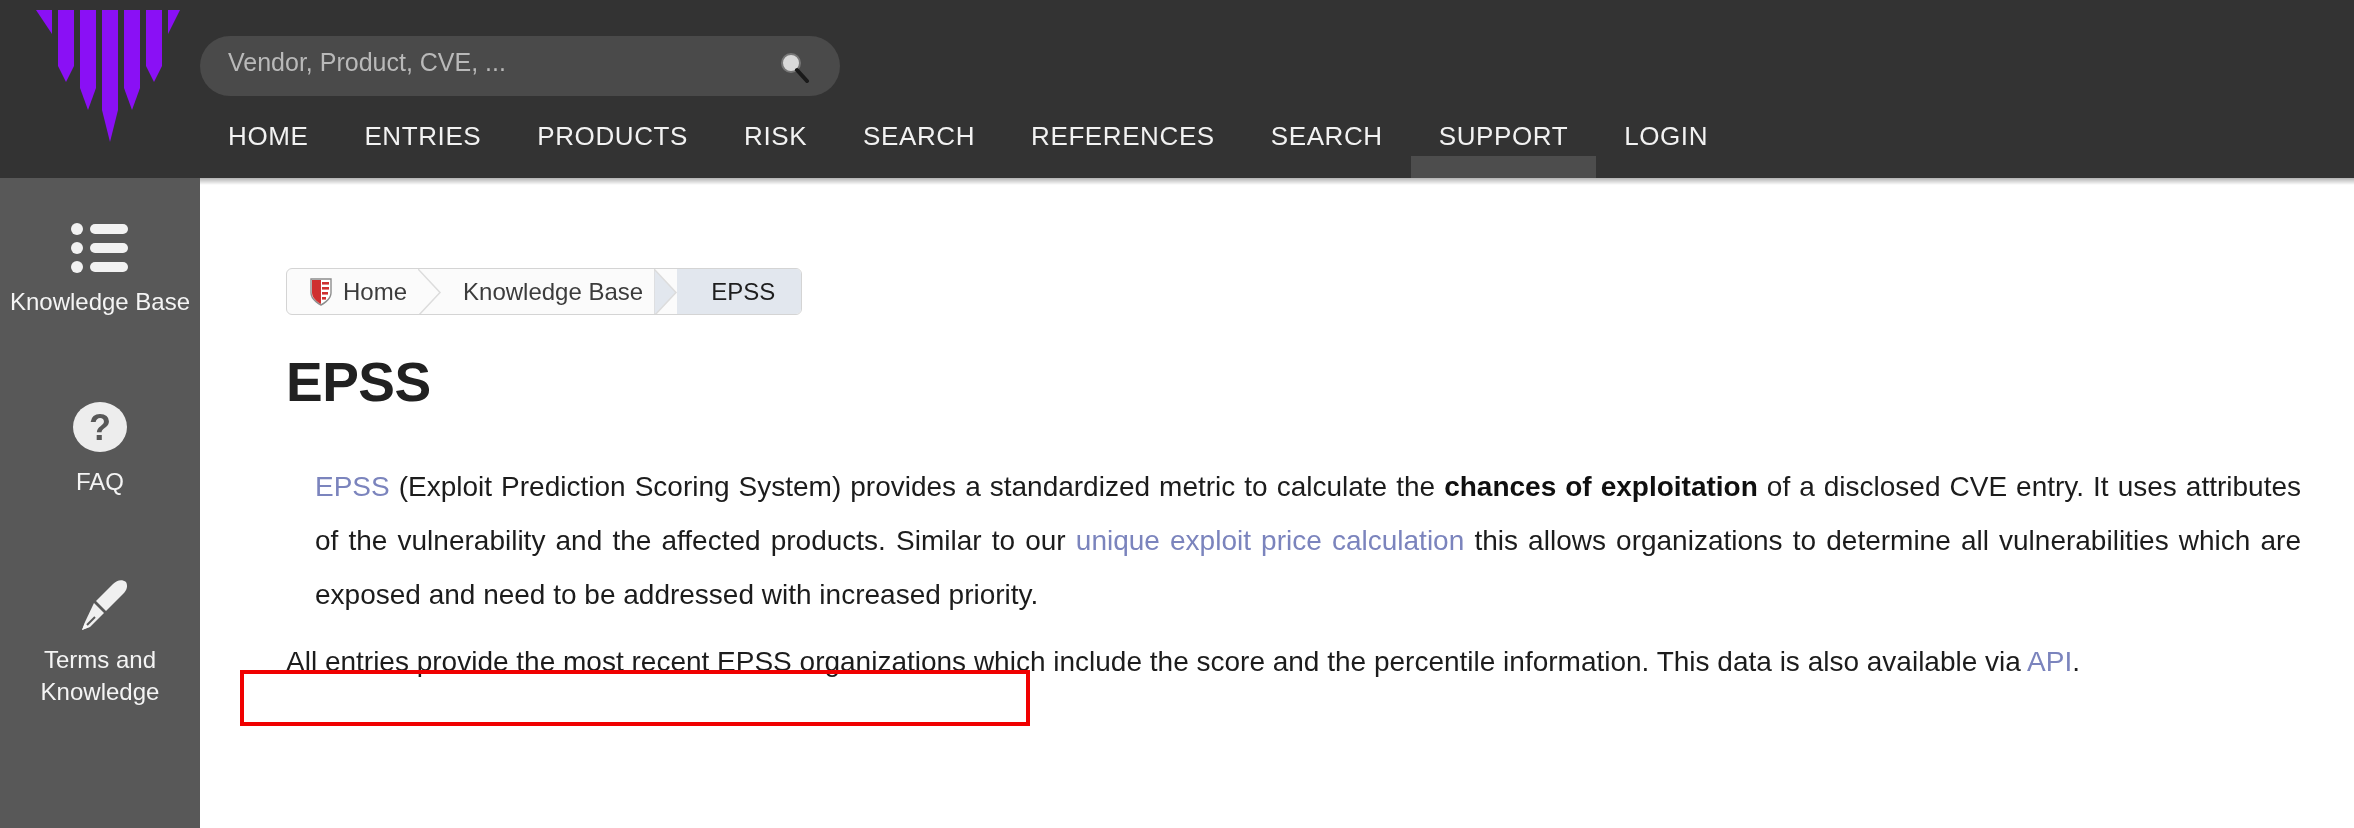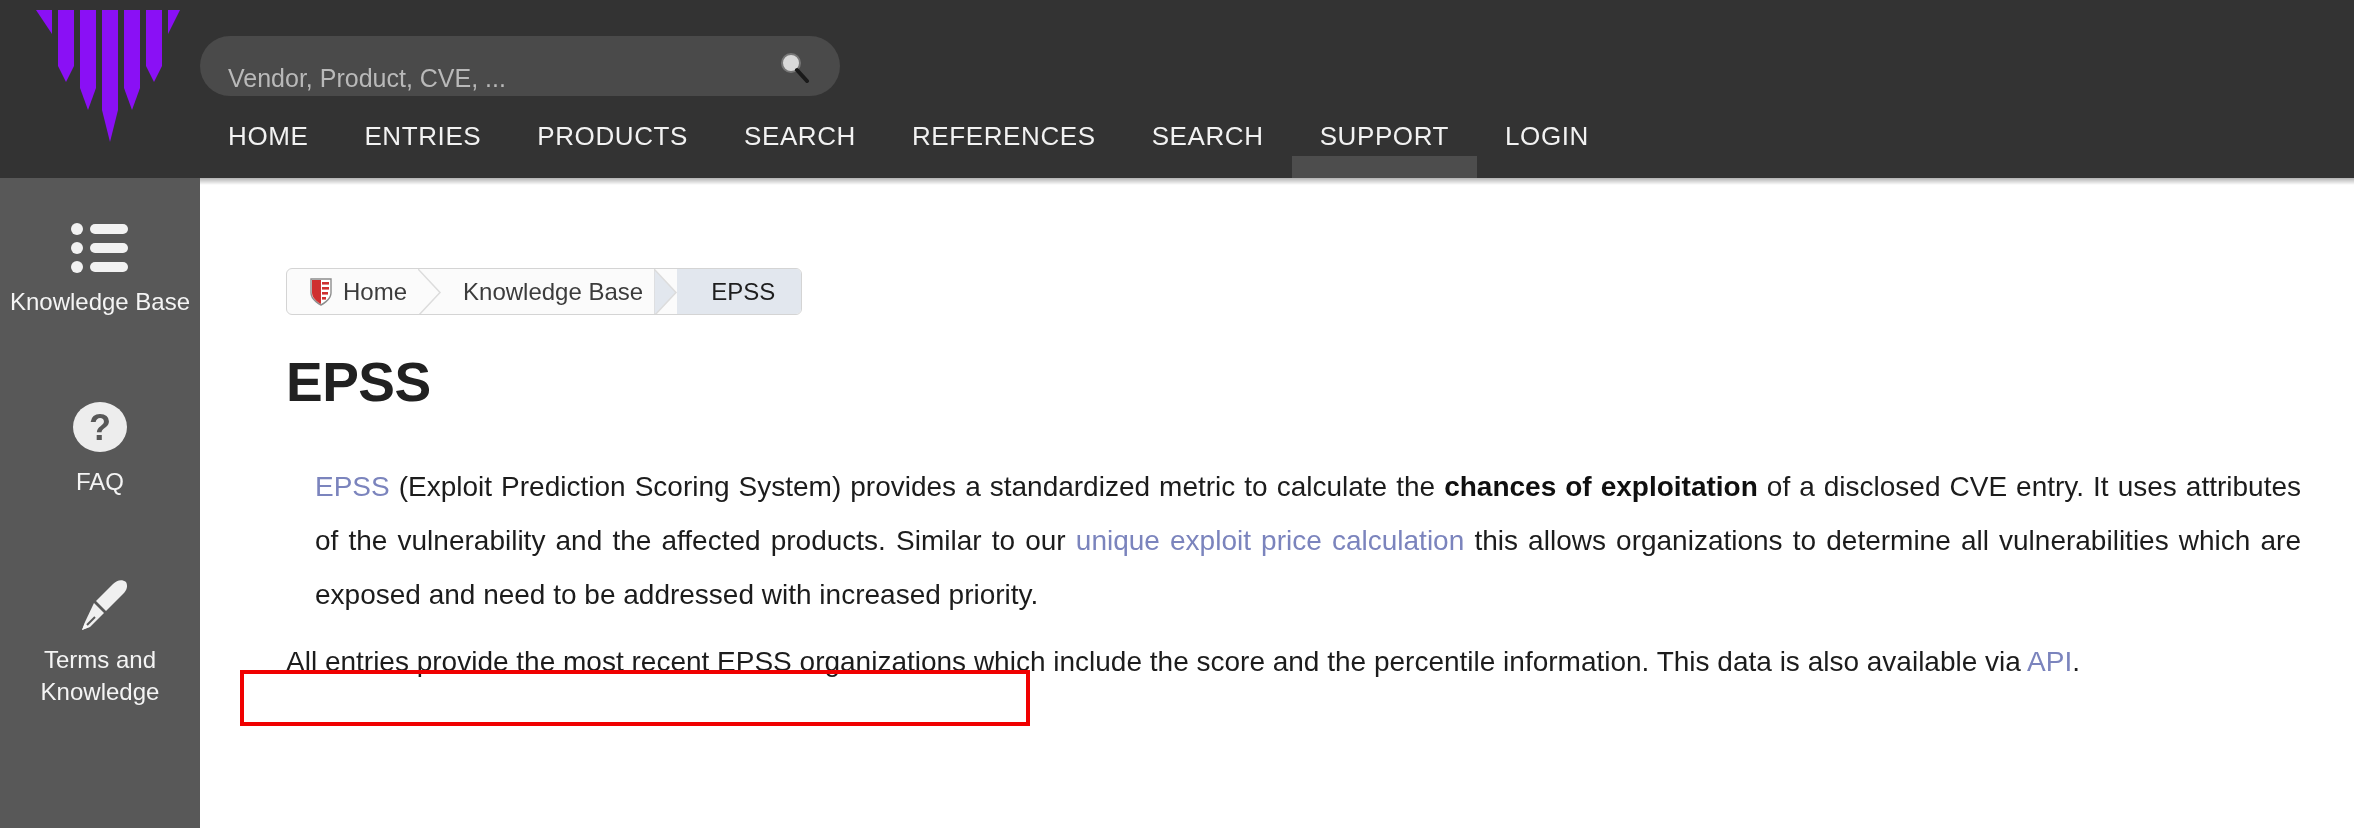--- a/index.html
+++ b/index.html
@@ -29,21 +29,21 @@
 
   #search-wrap {
     position: absolute;
     left: 200px; top: 36px;
     width: 640px; height: 60px;
     background: #4a4a4a;
     border-radius: 30px;
   }
   #search-input {
     position: absolute;
-    left: 28px; top: 16px;
+    left: 28px; top: 0;
     width: 540px; height: 52px;
     background: transparent;
     border: 0;
     outline: none;
     color: #eab308;
     font-family: "Liberation Sans", sans-serif;
     font-size: 25px;
   }
   #search-input::placeholder { color: #b9b9b9; opacity: 1; }
 
@@ -216,20 +216,21 @@
         <circle cx="13" cy="12" r="9" fill="#d9d9d9" stroke="#777" stroke-width="2"></circle>
         <line x1="19" y1="19" x2="29" y2="30" stroke="#1a1a1a" stroke-width="4" stroke-linecap="round"></line>
       </svg>
     </span>
   </div>
 
   <nav id="nav">
     <a class="nav-item" href="#">HOME</a>
     <a class="nav-item" href="#">ENTRIES</a>
     <a class="nav-item" href="#">PRODUCTS</a>
+    <a class="nav-item" href="#">RISK</a>
     <a class="nav-item" href="#">SEARCH</a>
     <a class="nav-item" href="#">REFERENCES</a>
     <a class="nav-item" href="#">SEARCH</a>
     <a class="nav-item active" href="#">SUPPORT</a>
     <a class="nav-item" href="#">LOGIN</a>
   </nav>
 </div>
 
 <div id="sidebar">
 

